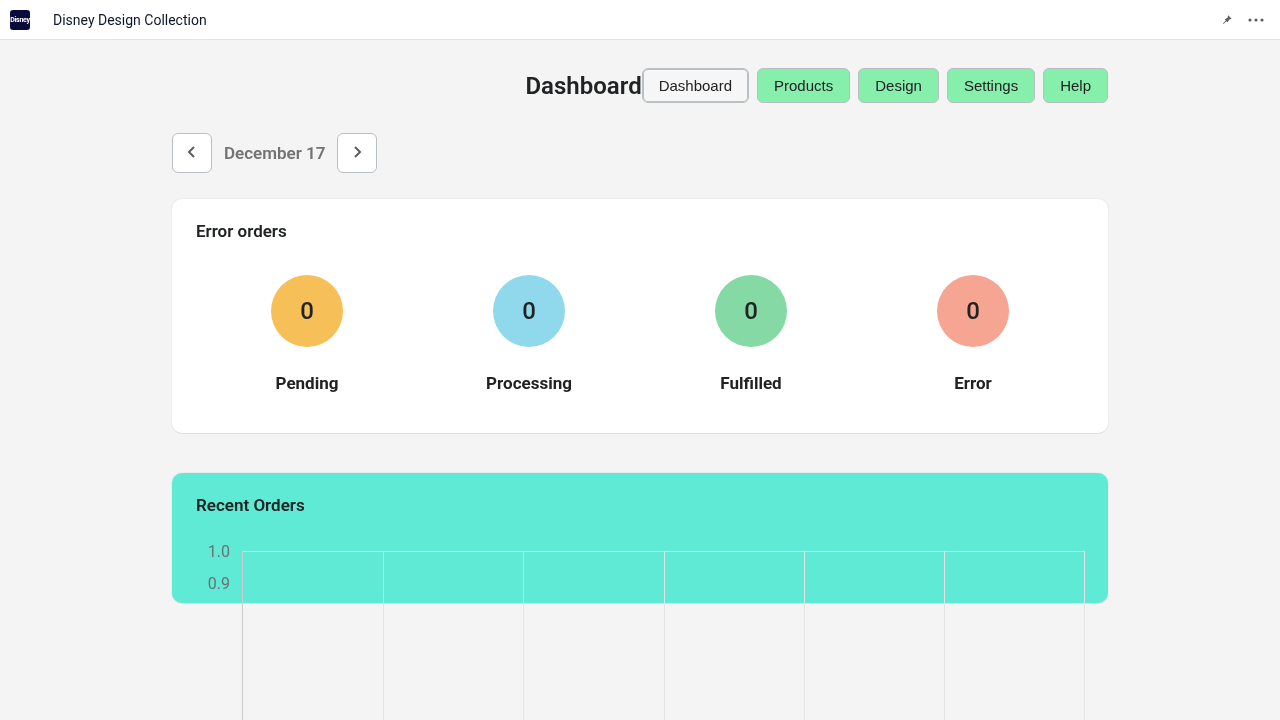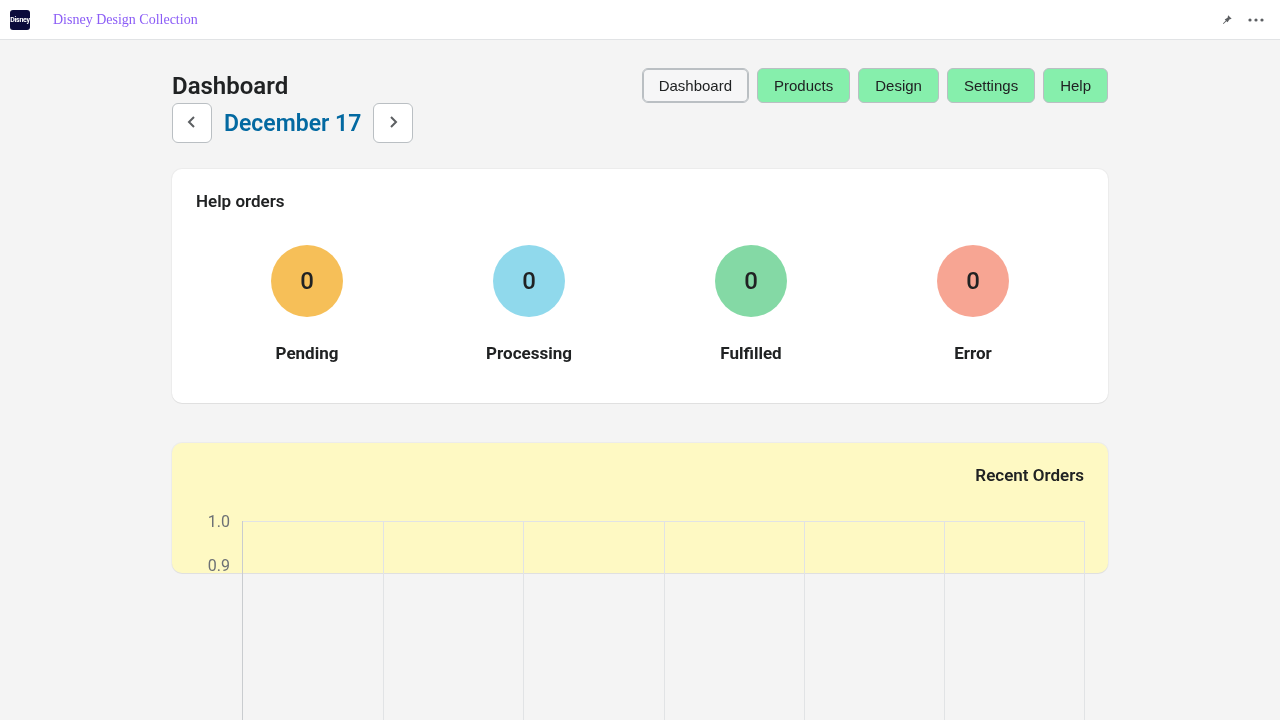--- a/index.html
+++ b/index.html
@@ -1,43 +1,43 @@
 <!DOCTYPE html>
 <html><head>
 <meta charset="utf-8">
 <style>
   * { box-sizing: border-box; margin: 0; padding: 0; }
   html, body { width: 1280px; height: 720px; overflow: hidden; font-family: -apple-system, BlinkMacSystemFont, "Segoe UI", Roboto, Helvetica, Arial, sans-serif; background: #f4f4f4; color: #202223; }
   
   .topbar { height: 40px; background: #fff; border-bottom: 1px solid #e1e3e5; display: flex; align-items: center; padding: 0 10px; justify-content: space-between; }
   .topbar-left { display: flex; align-items: center; gap: 23px; }
   .app-icon { width: 20px; height: 20px; background: #0b0b3b; border-radius: 3px; display: flex; align-items: center; justify-content: center; color: #fff; font-size: 7px; font-weight: bold; letter-spacing: -0.3px; }
-  .app-title { font-size: 14px; color: #8b5cf6; font-family: Liberation Serif, serif; }
+  .app-title { font-size: 14px; color: #0f172a; }
   .topbar-right { display: flex; align-items: center; gap: 14px; padding-right: 6px; }
   .pin-icon svg, .more-icon svg { display:block; }
   
   .page { width: 936px; margin: 0 auto; padding-top: 28px; }
-  .header-row { display: flex; align-items: center; justify-content: space-between; }
+  .header-row { display: flex; align-items: center; justify-content: flex-end; margin-bottom: 30px; }
   .page-title { font-size: 24px; font-weight: 600; color: #202223; }
   .nav-buttons { display: flex; gap: 8px; }
   .nav-btn { background: #86efac; border: 1px solid #babfc3; border-radius: 6px; padding: 9px 16px; font-size: 15px; color: #202223; cursor: pointer; line-height: 1; }
   .nav-btn.active { box-shadow: inset 0 0 0 1px #babfc3; background: #f6f6f7; }
   
   .date-row { display: flex; align-items: center; gap: 8px; margin-bottom: 26px; }
   .date-arrow { width: 40px; height: 40px; background: #fff; border: 1px solid #babfc3; border-radius: 6px; display:flex; align-items:center; justify-content:center; cursor:pointer; }
-  .date-label { font-size: 23px; font-weight: 600; color: #0369a1; padding: 0 4px; }
+  .date-label { font-size: 17px; font-weight: 600; color: #737373; padding: 0 4px; }
   
   .card { background: #fff; border-radius: 10px; box-shadow: 0 1px 0 rgba(0,0,0,0.05), 0 0 0 1px rgba(0,0,0,0.03); padding: 22px 24px 40px; margin-bottom: 40px; }
   .card-title { font-size: 17px; font-weight: 600; margin-bottom: 34px; }
   .order-stats { display:flex; justify-content: space-around; }
   .stat { display:flex; flex-direction:column; align-items:center; gap: 26px; width: 200px; }
   .stat-circle { width: 72px; height: 72px; border-radius: 50%; display:flex; align-items:center; justify-content:center; font-size: 24px; font-weight: 500; color:#202223; }
   .stat-label { font-size: 17px; font-weight: 700; color:#202223; }
   
-  .card2 { background:#fef9c3; border-radius:10px; box-shadow: 0 1px 0 rgba(0,0,0,0.05), 0 0 0 1px rgba(0,0,0,0.03); padding: 22px 24px 0; text-align: right; }
+  .card2 { background:#5eead4; border-radius:10px; box-shadow: 0 1px 0 rgba(0,0,0,0.05), 0 0 0 1px rgba(0,0,0,0.03); padding: 22px 24px 0; }
   .card2-title { font-size:17px; font-weight:600; margin-bottom: 28px; }
   .chart-area { position:relative; height: 60px; padding-left: 46px; }
   .y-ticks { position:absolute; left:0; top:0; width:40px; }
   .y-tick { position:absolute; right:6px; font-size:16px; color:#6d7175; transform: translateY(-50%); }
   .plot { position:absolute; left:46px; right:0; top:8px; height:200px; border-left:1px solid #c9cccf; }
   .gridline { position:absolute; left:0; right:0; border-top:1px solid #e1e3e5; }
   .vgrid { position:absolute; top:0; bottom:0; border-left:1px solid #e1e3e5; }
 </style>
 </head>
 <body>
@@ -88,21 +88,21 @@
     <button class="date-arrow">
       <span>
         <svg width="10" height="14" viewBox="0 0 10 14" fill="none" stroke="#5c5f62" stroke-width="2">
             <polyline points="3,2 8,7 3,12"></polyline>
           </svg>
       </span>
     </button>
   </div>
 
   <div class="card">
-    <div class="card-title">Help orders</div>
+    <div class="card-title">Error orders</div>
     <div class="order-stats">
       <div class="stat">
         <div class="stat-circle" style="background:#f6bf58">0</div>
         <div class="stat-label">Pending</div>
       </div>
       <div class="stat">
         <div class="stat-circle" style="background:#90d9ec">0</div>
         <div class="stat-label">Processing</div>
       </div>
       <div class="stat">
@@ -114,21 +114,21 @@
         <div class="stat-label">Error</div>
       </div>
     </div>
   </div>
 
   <div class="card2">
     <div class="card2-title">Recent Orders</div>
     <div class="chart-area">
       <div class="y-ticks">
         <div class="y-tick" style="top:8px;">1.0</div>
-        <div class="y-tick" style="top:52px;">0.9</div>
+        <div class="y-tick" style="top:40px;">0.9</div>
       </div>
       <div class="plot">
         <div class="gridline" style="top:0;"></div>
         <div class="vgrid" style="left:16.66%;"></div>
         <div class="vgrid" style="left:33.33%;"></div>
         <div class="vgrid" style="left:50%;"></div>
         <div class="vgrid" style="left:66.66%;"></div>
         <div class="vgrid" style="left:83.33%;"></div>
         <div class="vgrid" style="left:100%;"></div>
       </div>

